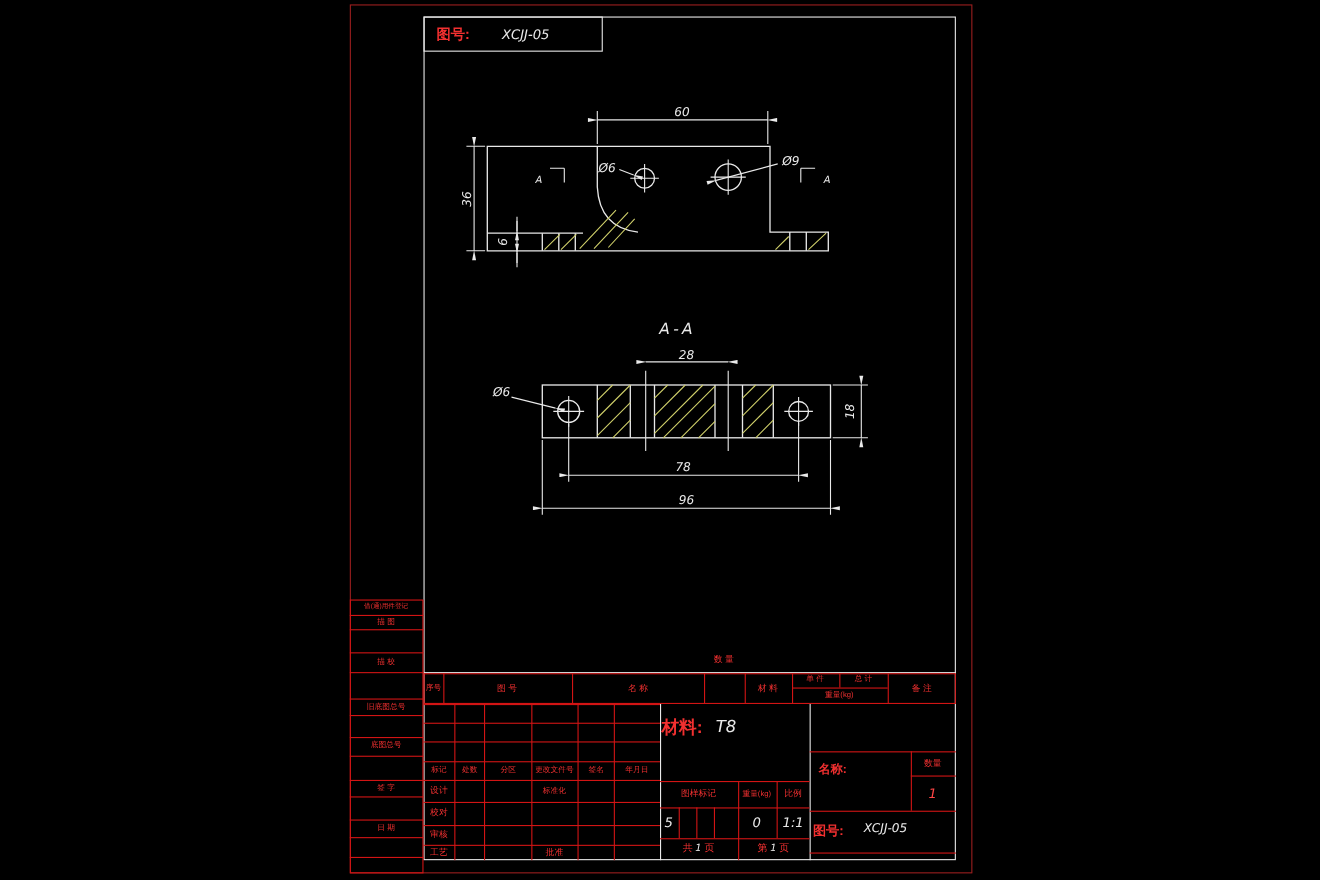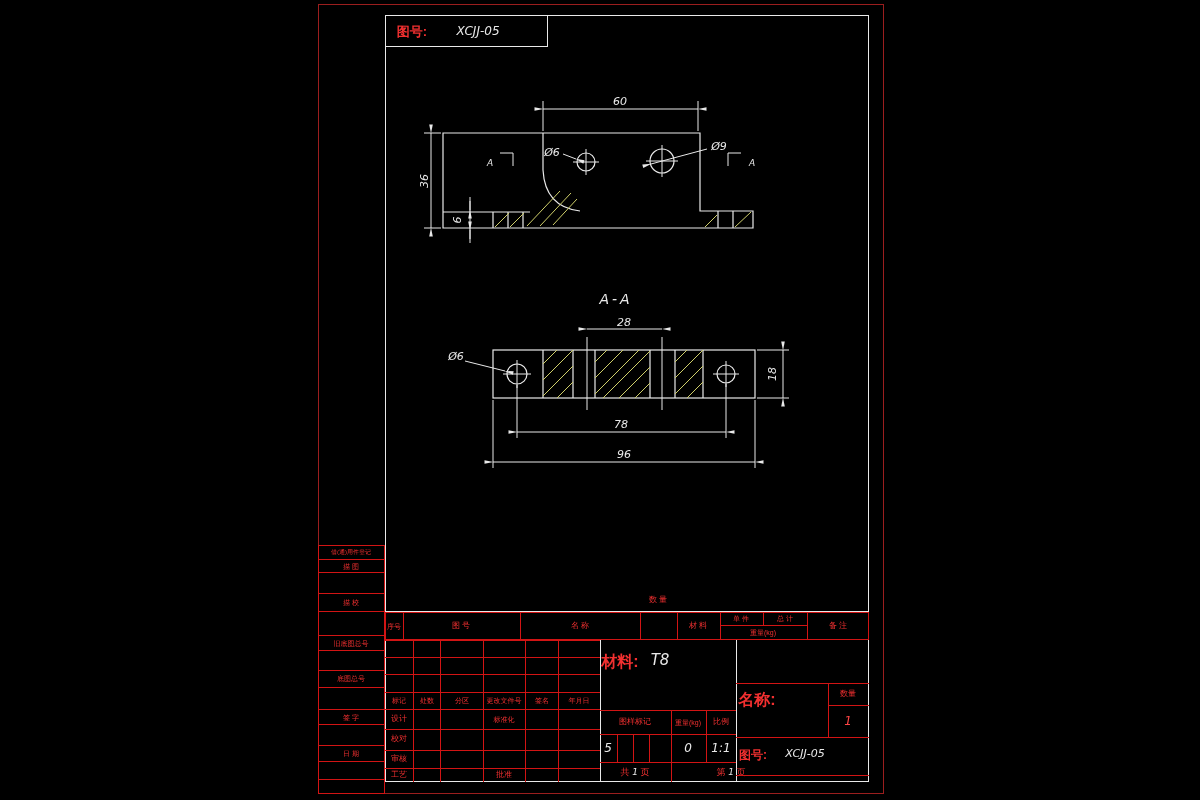--- a/index.html
+++ b/index.html
@@ -12,21 +12,21 @@
   html,body{margin:0;padding:0;background:#000;}
   .canvas{position:relative;width:1200px;height:800px;background:#000;overflow:hidden;
           font-family:"Liberation Sans",sans-serif;}
   .rbox{position:absolute;border:1px solid var(--red);box-sizing:border-box;}
   .wbox{position:absolute;border:1px solid var(--white);box-sizing:border-box;}
   .hl{position:absolute;height:1px;background:var(--red);}
   .vl{position:absolute;width:1px;background:var(--red);}
   .hl.w,.vl.w{background:var(--white);}
   .lbl{position:absolute;transform:translate(-50%,-50%);color:var(--redtext);
        font-size:8px;white-space:nowrap;line-height:1;}
-  .lbl.big{font-size:16px;font-weight:bold;}
+  .lbl.big{font-size:11px;font-weight:bold;}
   .val{position:absolute;transform:translate(-50%,-50%);color:var(--white);
        font-style:italic;font-size:12px;white-space:nowrap;font-family:"DejaVu Sans",sans-serif;}
   .techreq{position:absolute;left:681px;top:498px;color:var(--white);}
   .tr-title{font-size:10px;font-weight:bold;letter-spacing:1px;}
   .tr-item{font-size:7px;margin-top:3px;white-space:nowrap;}
   svg{position:absolute;left:0;top:0;}
   .dimline{stroke:var(--white);stroke-width:1;fill:none;}
   .part{stroke:var(--white);stroke-width:1.2;fill:none;}
   .hatchln{stroke:var(--hatch);stroke-width:1;fill:none;}
   .dimtxt{font:italic 11px "DejaVu Sans",sans-serif;fill:var(--white);}
@@ -195,21 +195,21 @@
   <span class="lbl" style="left:688px;top:722px;font-size:7px;">重量(kg)</span>
   <span class="lbl" style="left:721px;top:722px;">比例</span>
   <span class="val" style="left:608px;top:748px;">5</span>
   <span class="val" style="left:688px;top:748px;">0</span>
   <span class="val" style="left:721px;top:748px;">1:1</span>
   <span class="lbl" style="left:635px;top:772px;font-size:9px;">
     <span>共</span>
     <span class="valinline" style="color:var(--white);font-style:italic;font-family:'DejaVu Sans',sans-serif;">1</span>
     <span>页</span>
   </span>
-  <span class="lbl" style="left:731px;top:772px;font-size:9px;">
+  <span class="lbl" style="left:703px;top:772px;font-size:9px;">
     <span>第</span>
     <span style="color:var(--white);font-style:italic;font-family:'DejaVu Sans',sans-serif;">1</span>
     <span>页</span>
   </span>
 
   <div class="hl" style="left:736px;top:683px;width:133px;"></div>
   <div class="hl" style="left:828px;top:705px;width:41px;"></div>
   <div class="hl" style="left:736px;top:737px;width:133px;"></div>
   <div class="hl" style="left:736px;top:775px;width:133px;"></div>
   <div class="vl" style="left:828px;top:683px;height:54px;"></div>

